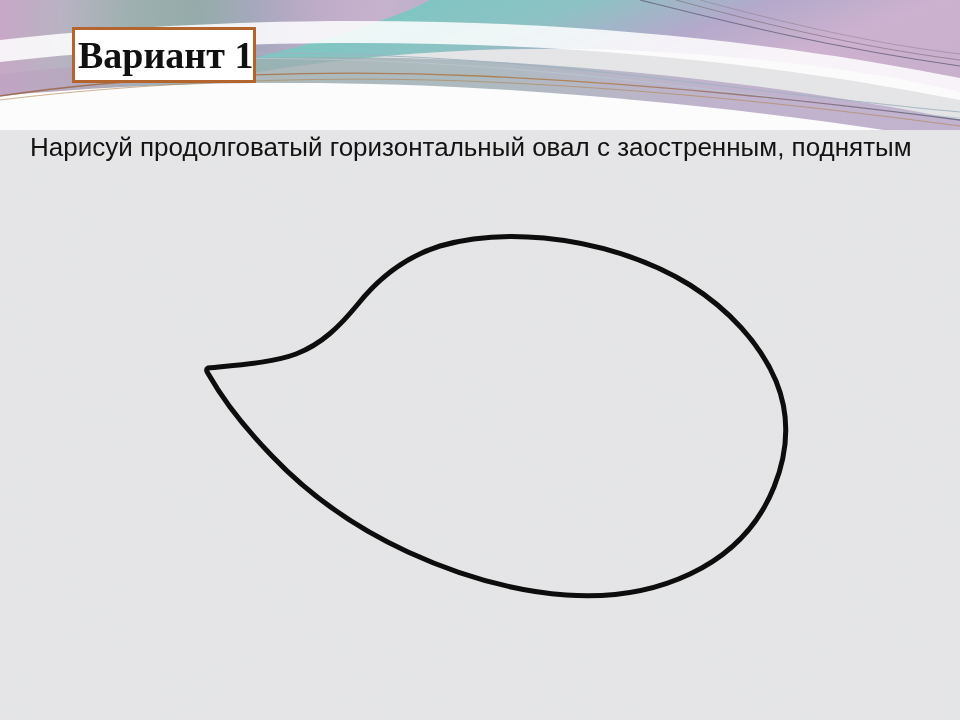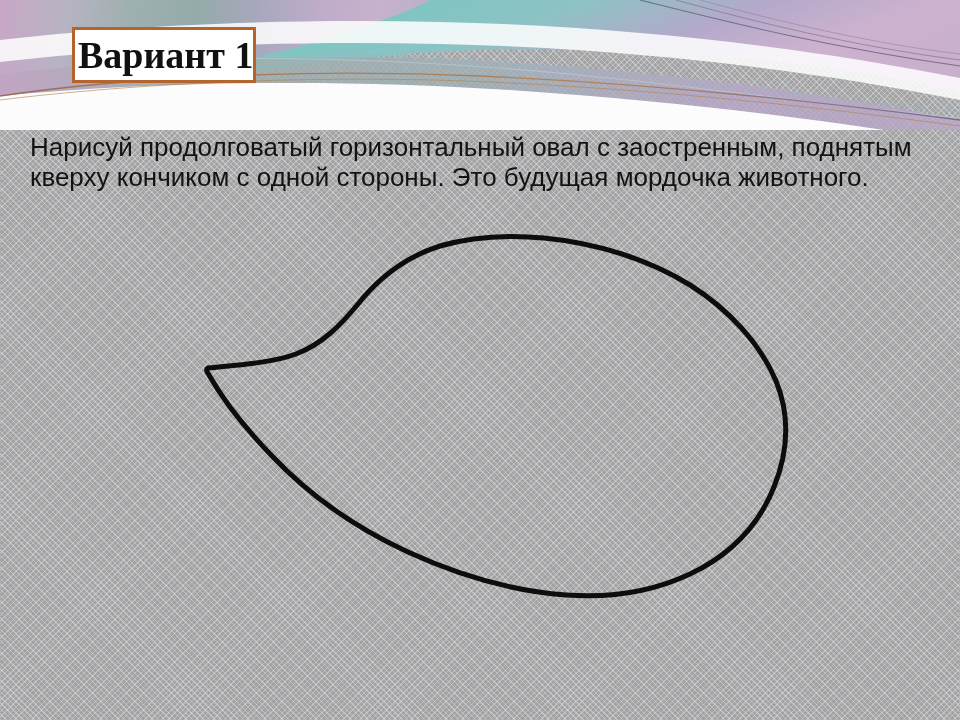--- a/index.html
+++ b/index.html
@@ -93,21 +93,21 @@
     left: 0;
     top: 200px;
     width: 960px;
     height: 420px;
   }
   #drawing-area svg { display: block; }
 </style>
 </head>
 <body>
 
-<div id="slide" style="background: #a3a3a3;">
+<div id="slide" style="background: #e5e5e5;">
 
   <div id="paper-texture"></div>
 
   <div id="header-banner">
     <svg width="960" height="130" viewBox="0 0 960 130" xmlns="http://www.w3.org/2000/svg">
       <defs>
         <linearGradient id="gradA" x1="0" y1="0" x2="1" y2="0">
           <stop offset="0.00" stop-color="#c8a7c6"></stop>
           <stop offset="0.14" stop-color="#b9b3c4"></stop>
           <stop offset="0.30" stop-color="#9db0ae"></stop>
@@ -161,21 +161,20 @@
       <path d="M 676 0 C 756 22 852 46 960 60" fill="none" stroke="#7a6a74" stroke-width="1.0" opacity="0.6"></path>
       <path d="M 700 0 C 788 24 876 44 960 54" fill="none" stroke="#8a7482" stroke-width="0.9" opacity="0.5"></path>
     </svg>
   </div>
 
   <div id="title-box" style="border-color: rgb(180, 101, 46); background: rgb(255, 255, 255);"></div>
   <div id="title-text" style="color: rgb(17, 17, 17);">Вариант 1</div>
 
   <div id="instruction-text" style="color: rgb(19, 19, 19);">
     <span class="line">Нарисуй продолговатый  горизонтальный овал с заостренным, поднятым</span>
-    <span class="line">кверху кончиком с одной стороны. Это будущая мордочка животного.</span>
   </div>
 
   <div id="drawing-area">
     <svg width="960" height="420" viewBox="0 200 960 420" xmlns="http://www.w3.org/2000/svg">
       <path id="muzzle-path" fill="none" stroke="#0d0d0d" stroke-width="5" stroke-linecap="round" stroke-linejoin="round" d="M 208 368 C 236 365 272 363 296 354 C 322 344 340 326 358 304 C 382 274 408 256 440 246 C 474 236 512 235 544 238 C 596 243 648 259 690 285 C 728 309 760 343 776 381 C 790 415 788 452 774 487 C 758 527 728 556 690 574 C 652 592 608 598 566 595 C 512 591 458 575 408 552 C 356 528 310 496 272 456 C 244 427 222 398 209 375 C 206 371 206 369 208 368 Z"></path>
     </svg>
   </div>
 
 </div>
 

